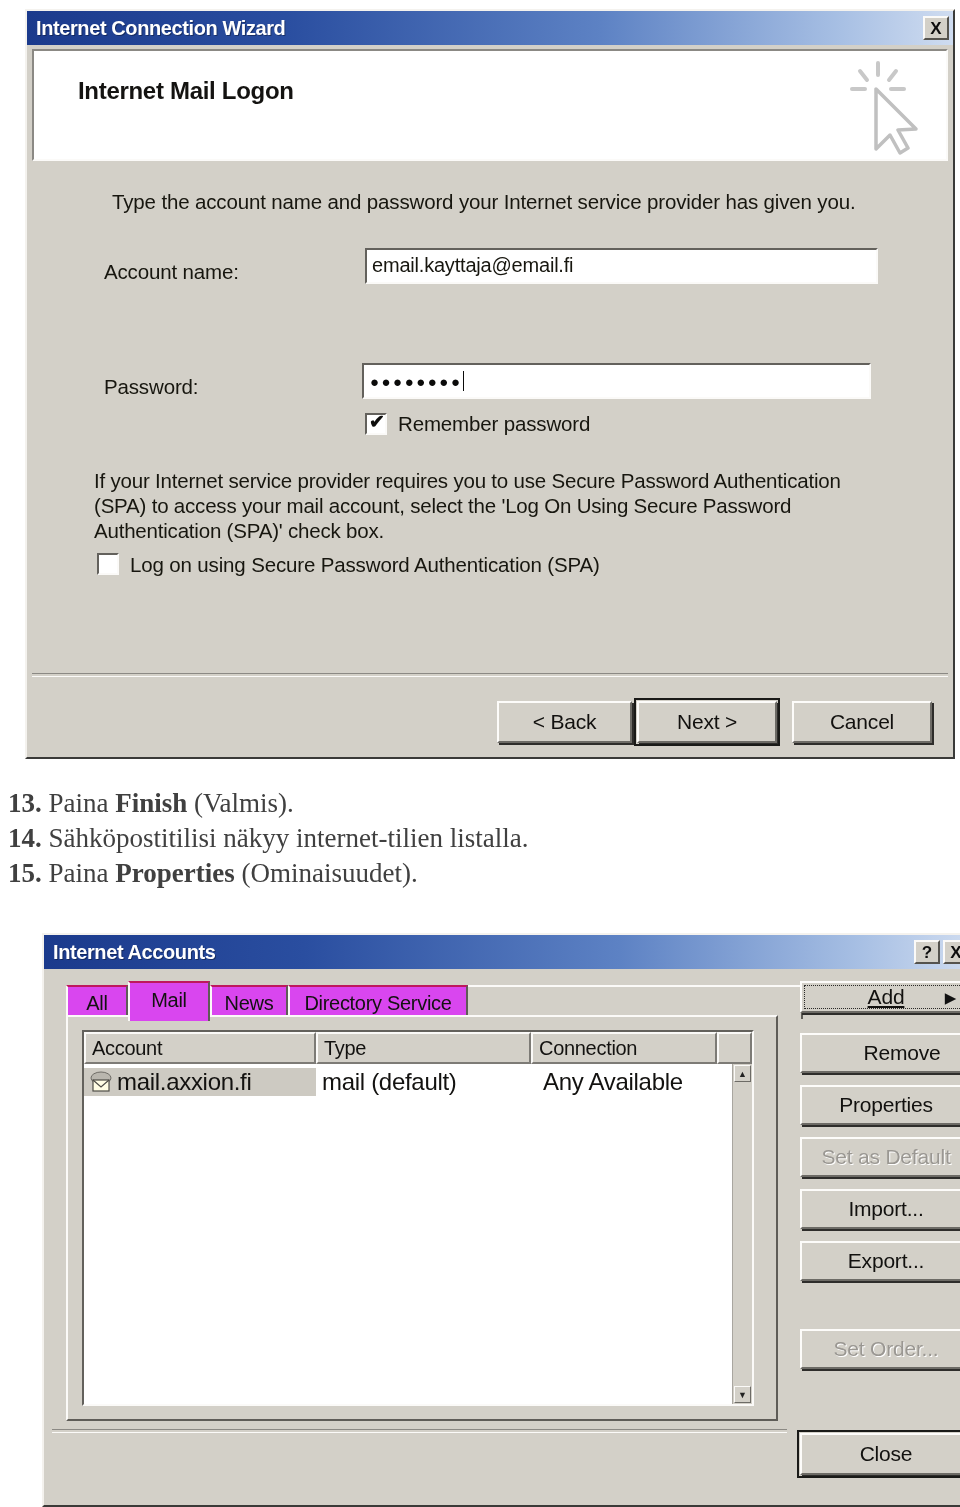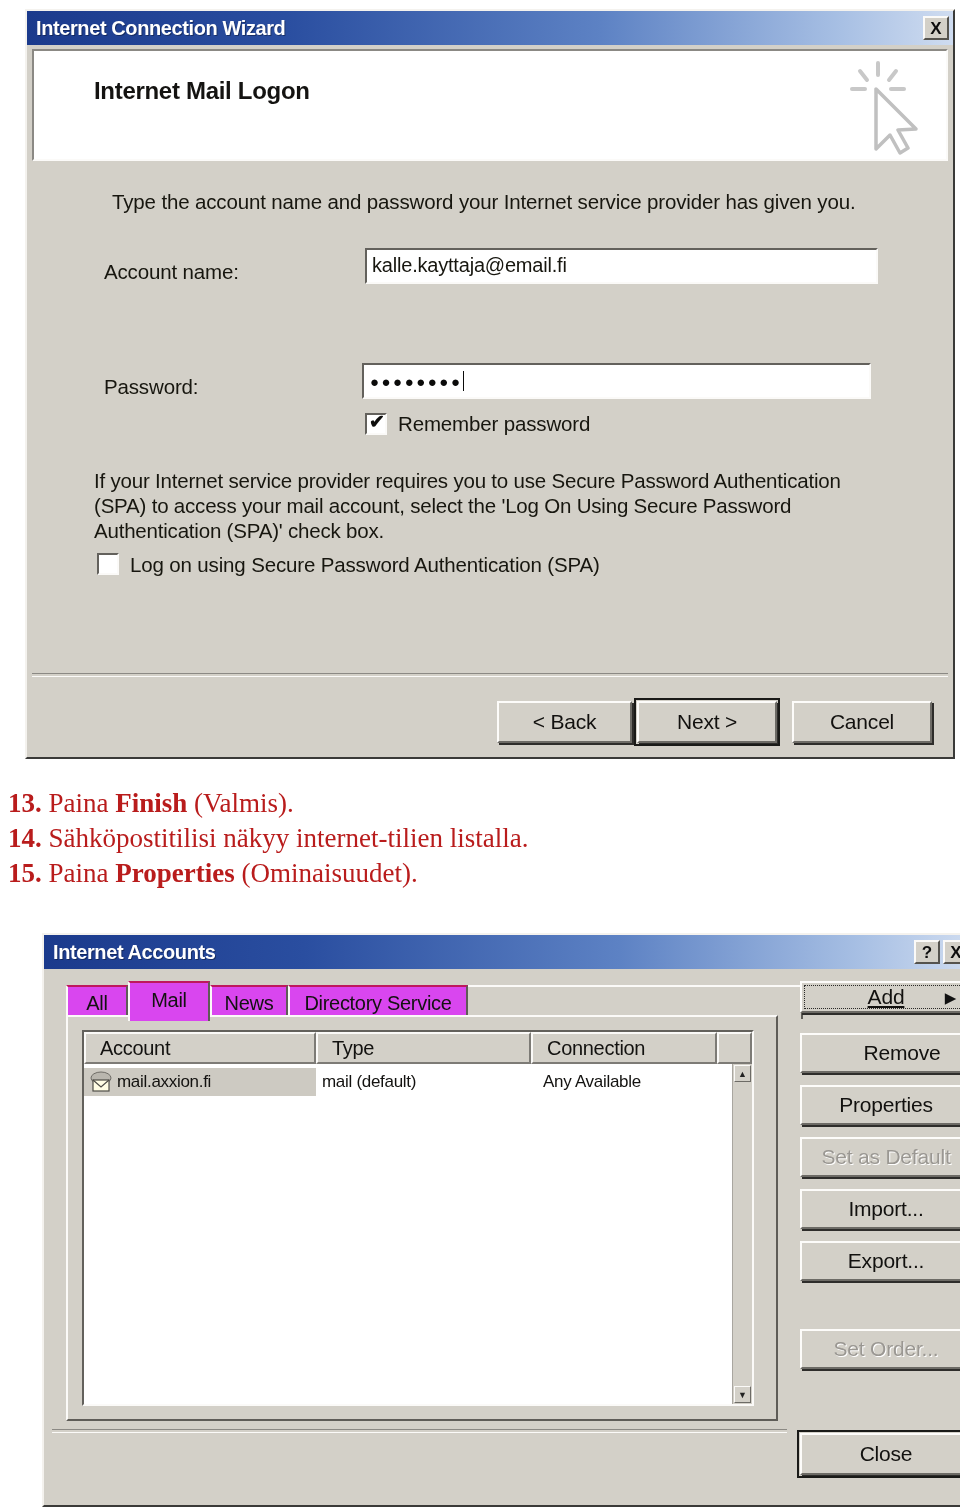--- a/index.html
+++ b/index.html
@@ -113,21 +113,20 @@
     border-bottom: 2px solid #fbfaf8;
     box-sizing: border-box;
   }
   #wizard-heading {
     position: absolute;
     left: 44px; top: 26px;
     font-size: 24px;
     font-weight: bold;
     color: #141311;
     letter-spacing: -0.3px;
-    margin-left: 16px;
   }
   #cursor-icon {
     position: absolute;
     right: 24px; top: 8px;
     width: 78px; height: 96px;
   }
   #wizard-body { position: absolute; left: 5px; top: 152px; width: 916px; height: 508px; }
   .wz-text {
     position: absolute;
     font-size: 20.5px;
@@ -201,21 +200,21 @@
   #btn-back  { left: 470px; top: 690px; width: 135px; height: 42px; }
   #btn-next  { left: 610px; top: 690px; width: 140px; height: 42px; }
   #btn-cancel{ left: 765px; top: 690px; width: 140px; height: 42px; }
 
   
   #steps {
     position: absolute;
     left: 8px; top: 786px;
     font-family: "Liberation Serif", serif;
     font-size: 27px;
-    color: #b91c1c;
+    color: #404040;
     line-height: 35px;
   }
   #steps .num { font-weight: bold; }
   #steps b { font-weight: bold; }
 
   
   #accounts { left: 22px; top: 933px; width: 933px; height: 574px; margin-left: 20px; }
   #acc-title { font-size: 20px; }
   #tabstrip { position: absolute; left: 22px; top: 46px; width: 737px; height: 38px; }
   .tab {
@@ -268,31 +267,31 @@
   #acc-header { display: flex; height: 32px; }
   .col-h {
     background: #d3d0c8;
     border-top: 2px solid #fbfaf8;
     border-left: 2px solid #fbfaf8;
     border-right: 2px solid #7d7b76;
     border-bottom: 2px solid #7d7b76;
     box-sizing: border-box;
     font-size: 20px;
     color: #131210;
-    padding-left: 14px;
+    padding-left: 6px;
     letter-spacing: -0.3px;
     display: flex;
     align-items: center;
     white-space: nowrap;
   }
   #acc-row {
     display: flex;
     height: 34px;
     align-items: center;
-    font-size: 17px;
+    font-size: 24px;
     color: #131210;
     letter-spacing: -0.3px;
     margin-top: 1px;
   }
   #acc-cell-name {
     display: flex;
     align-items: center;
     background: #cdcac2;
     height: 28px;
     padding-right: 6px;
@@ -369,21 +368,21 @@
       <path d="M32 30 L32 90 L46 76 L56 94 L64 89 L54 71 L72 70 Z" fill="#ffffff" stroke="#c0c0c0" stroke-width="3.5" stroke-linejoin="round"></path>
     </svg>
   </div>
 
   <div id="wizard-body">
 
     <div class="wz-text" id="wz-intro">Type the account name and password your Internet service provider has given you.</div>
 
     <div class="wz-text" id="wz-label-account">Account name:</div>
     <div class="sunken" id="wz-field-account">
-      <div class="field-text" title="">kalle.kayttaja@email.fi</div>
+      <div class="field-text" title="">email.kayttaja@email.fi</div>
     </div>
 
     <div class="wz-text" id="wz-label-password">Password:</div>
     <div class="sunken" id="wz-field-password">
       <div id="pw-dots"><span>●●●●●●●●</span><span id="pw-caret"></span></div>
     </div>
 
     <div class="cbox" id="cb-remember">
       <span class="tick">✔</span>
     </div>

